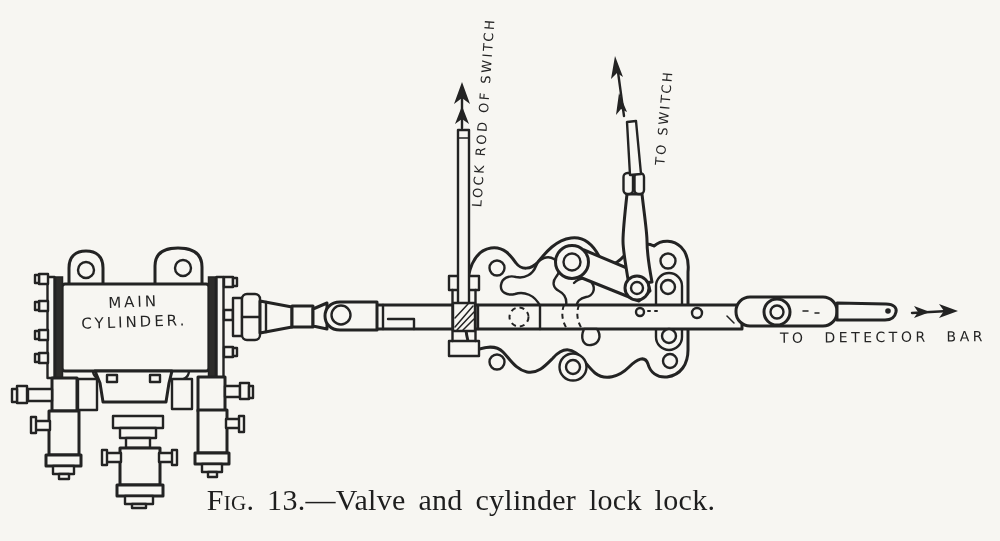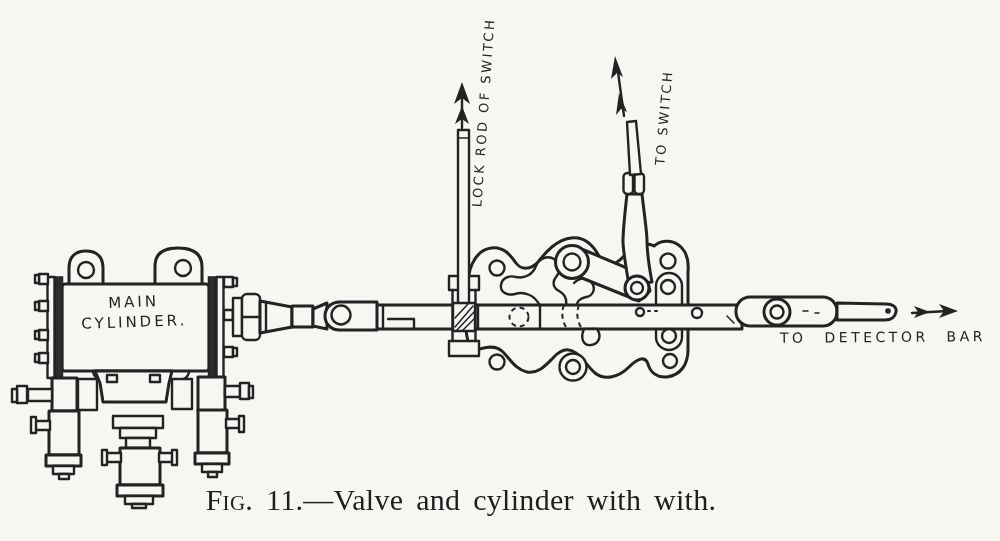--- a/index.html
+++ b/index.html
@@ -249,16 +249,16 @@
 
   <div class="label main-cyl-label">
     <span style="display:block">MAIN</span>
     <span style="display:block">CYLINDER.</span>
   </div>
   <div class="label lock-rod-label">LOCK ROD OF SWITCH</div>
   <div class="label to-switch-label">TO SWITCH</div>
   <div class="label detector-label">TO DETECTOR BAR</div>
 
   <div class="caption">
-    <span class="fig">Fig. 11.</span><span>—Valve and cylinder with with.</span>
+    <span class="fig">Fig. 13.</span><span>—Valve and cylinder lock lock.</span>
   </div>
 
 </div>
 
 </body></html>

